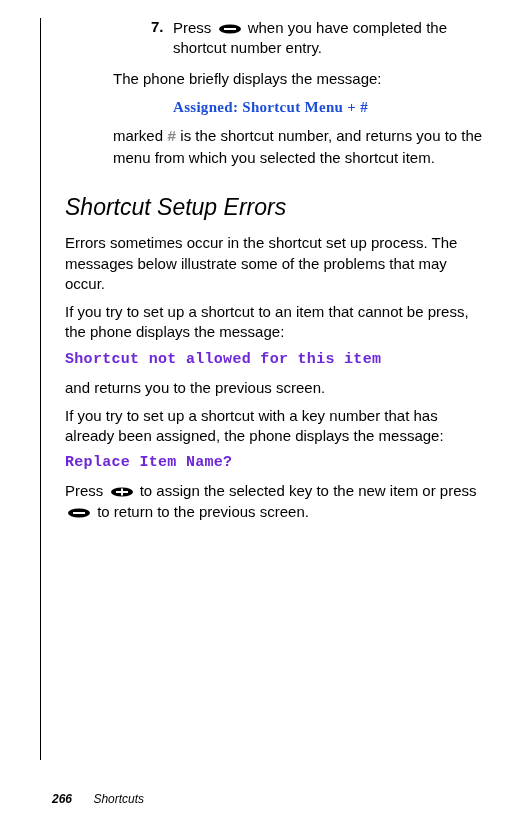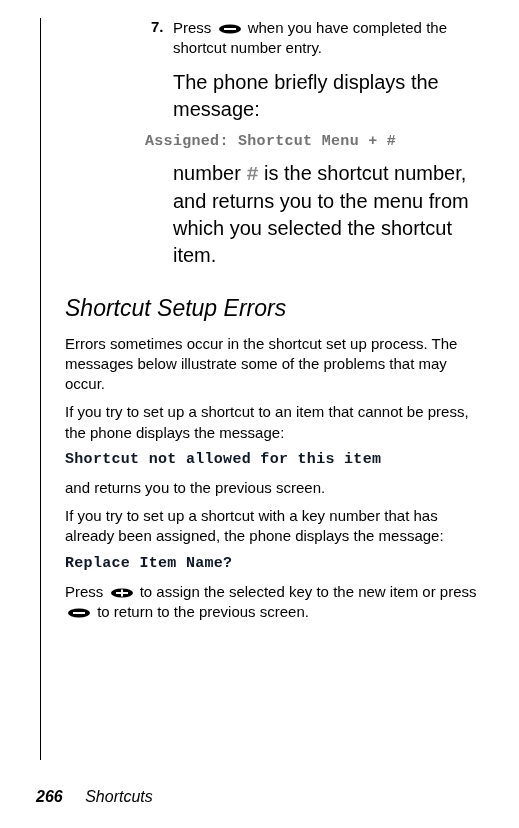--- a/index.html
+++ b/index.html
@@ -29,38 +29,38 @@
       font-weight: bold;
       font-size: 15px;
       width: 22px;
       flex-shrink: 0;
     }
     .step-body {
       font-size: 15px;
       line-height: 1.35;
     }
     .step-continue {
-      margin-left: 108px;
-      font-size: 20px;
+      margin-left: 48px;
+      font-size: 15px;
       line-height: 1.35;
       margin-bottom: 10px;
     }
     .msg-gray {
-      margin-left: 80px;
-      font-family: Liberation Mono, monospace;
+      margin-left: 108px;
+      font-family: Liberation Serif, serif;
       font-size: 15px;
-      color: #737373;
+      color: #1d4ed8;
       font-weight: bold;
       letter-spacing: 0.3px;
       margin-bottom: 10px;
     }
     .msg-gray-full {
       font-family: "Courier New", monospace;
       font-size: 15px;
-      color: #0f172a;
+      color: #6d28d9;
       font-weight: bold;
       letter-spacing: 0.3px;
       margin: 8px 0 10px 0;
     }
     .h1-italic {
       font-family: Arial, Helvetica, sans-serif;
       font-style: italic;
       font-weight: normal;
       font-size: 23px;
       margin: 26px 0 12px 0;
@@ -71,23 +71,23 @@
       font-size: 17px;
       margin: 16px 0 8px 0;
     }
     .para {
       font-size: 15px;
       line-height: 1.35;
       margin-bottom: 8px;
     }
     .footer {
       position: absolute;
-      left: 36px;
+      left: 52px;
       bottom: 22px;
-      font-size: 16px;
+      font-size: 12px;
     }
     .footer .pg {
       font-weight: bold;
       font-style: italic;
       margin-right: 18px;
     }
     .footer .ch {
       font-style: italic;
     }
     .key-icon {
@@ -118,21 +118,21 @@
               <rect x="6" y="4" width="12" height="2" fill="#fff"></rect>
             </svg></span><span> when you have completed the shortcut number entry.</span>
       </div>
     </div>
 
     <div class="step-continue">The phone briefly displays the message:</div>
 
     <div class="msg-gray">Assigned: Shortcut Menu + #</div>
 
     <div class="step-continue">
-      <span>number </span><span class="hash-bold">#</span><span> is the shortcut number, and returns you to the menu from which you selected the shortcut item.</span>
+      <span>marked </span><span class="hash-bold">#</span><span> is the shortcut number, and returns you to the menu from which you selected the shortcut item.</span>
     </div>
 
     <div class="h1-italic">Shortcut Setup Errors</div>
 
     <div class="para">Errors sometimes occur in the shortcut set up process. The messages below illustrate some of the problems that may occur.</div>
 
     <div class="para">If you try to set up a shortcut to an item that cannot be press, the phone displays the message:</div>
     <div class="msg-gray-full">Shortcut not allowed for this item</div>
     <div class="para">and returns you to the previous screen.</div>
 

